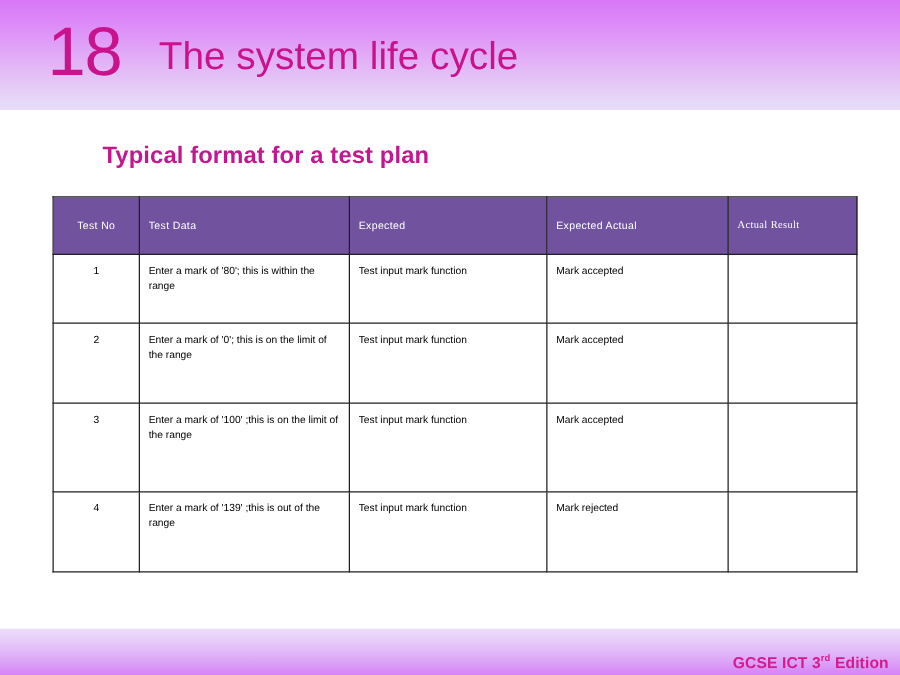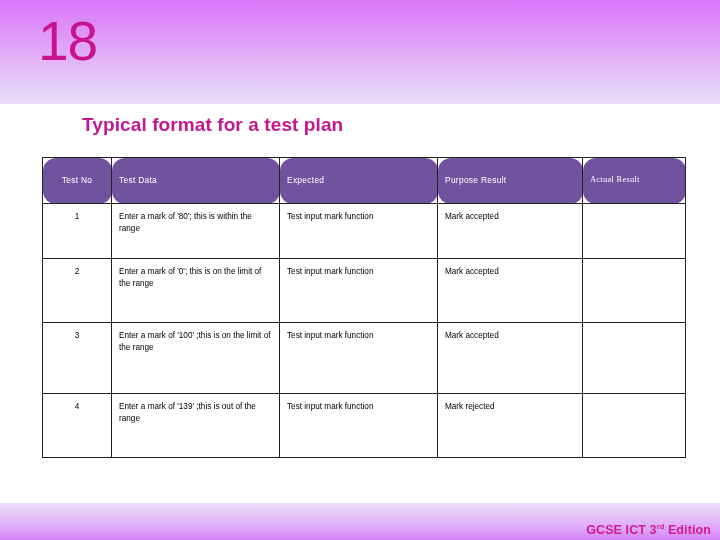--- a/index.html
+++ b/index.html
@@ -14,21 +14,21 @@
     overflow: hidden;
     position: relative;
   }
 
   
   .slide-header {
     position: absolute;
     left: 0;
     top: 0;
     width: 720px;
-    height: 104px;
+    height: 88px;
     background: linear-gradient(to bottom, #d977f7 0%, #dd8bf8 22%, #e2b4f6 58%, #e6d8f7 92%, #e8dcf8 100%);
   }
   .chapter-number {
     position: absolute;
     left: 38px;
     top: 14px;
     font-size: 55px;
     line-height: 1;
     font-weight: 400;
     color: #c8138c;
@@ -81,21 +81,20 @@
   }
   .test-plan-table thead th {
     background: #70529f;
     color: #ffffff;
     height: 45px;
     vertical-align: middle;
     font-size: 8.4px;
     letter-spacing: 0.3px;
     padding-top: 0;
     padding-bottom: 0;
-    border-radius: 13px;
   }
   .col-no   { width: 54px; }
   .col-data { width: 153px; }
   .col-purp { width: 143px; }
   .col-exp  { width: 130px; }
   .col-act  { width: 88px; font-family: Liberation Serif, serif; }
 
   .test-plan-table thead th.col-no { text-align: center; }
   .test-plan-table tbody td.cell-no {
     text-align: center;
@@ -132,31 +131,32 @@
     vertical-align: super;
     line-height: 0;
     text-align: right;
   }
 </style>
 </head>
 <body>
 
 <div class="slide-header">
   <div class="chapter-number">18</div>
+  <div class="slide-title">The system life cycle</div>
 </div>
 
 <div class="sub-heading">Typical format for a test plan</div>
 
 <table class="test-plan-table">
   <thead>
     <tr>
       <th class="col-no">Test No</th>
       <th class="col-data">Test Data</th>
       <th class="col-purp">Expected</th>
-      <th class="col-exp">Purpose Result</th>
+      <th class="col-exp">Expected Actual</th>
       <th class="col-act">Actual Result</th>
     </tr>
   </thead>
   <tbody>
     <tr class="row-1">
       <td class="cell-no">1</td>
       <td>Enter a mark of '80'; this is within the range</td>
       <td>Test input mark function</td>
       <td>Mark accepted</td>
       <td></td>

